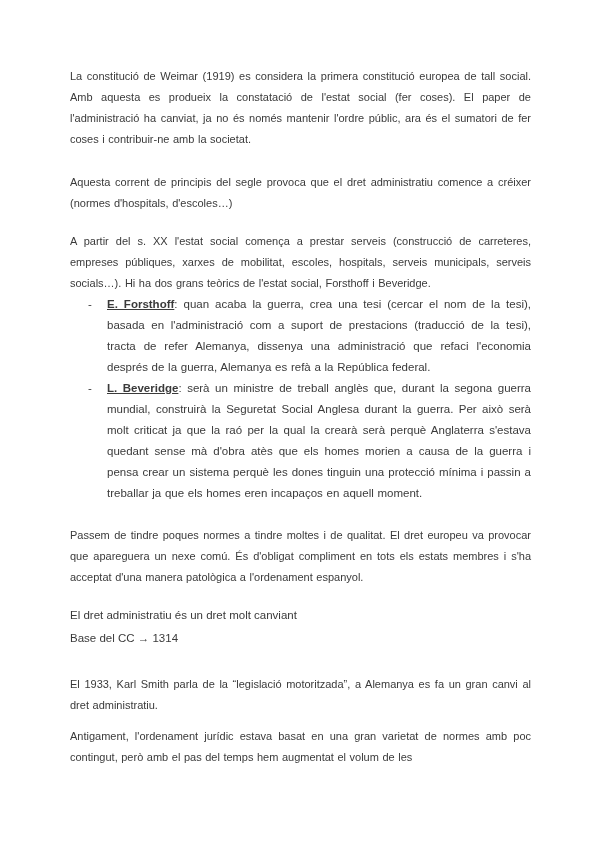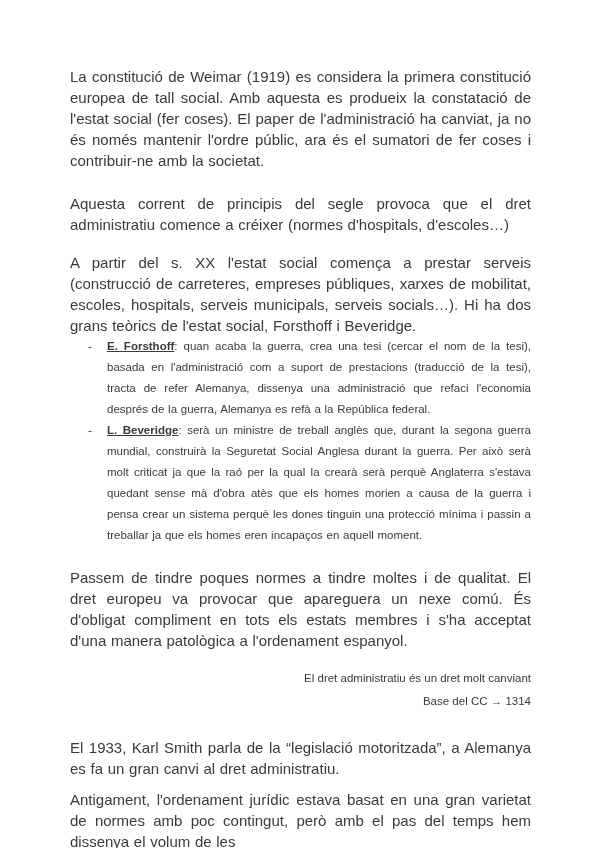--- a/index.html
+++ b/index.html
@@ -16,21 +16,21 @@
   }
   .page {
     box-sizing: border-box;
     width: 600px;
     height: 848px;
     padding: 66px 69px 0 70px;
     background: #ffffff;
     overflow: hidden;
   }
   .para {
-    font-size: 15px;
+    font-size: 11px;
     line-height: 21px;
     text-align: justify;
     margin: 0;
     word-spacing: 0.5px;
   }
   .m22 { margin-bottom: 22px; }
   .m17 { margin-bottom: 17px; }
   .m16 { margin-bottom: 16px; }
   .m24 { margin-bottom: 24px; }
   .m2  { margin-bottom: 10px; }
@@ -56,21 +56,21 @@
   }
   .term {
     font-weight: bold;
     text-decoration: underline;
   }
   .line-group {
     font-size: 11.5px;
     line-height: 23px;
   }
   .line-group .line {
-    text-align: right;
+    text-align: left;
   }
 </style>
 </head>
 <body>
 
 <div class="page">
 
   <p class="para m22">La constitució de Weimar (1919) es considera la primera constitució europea de tall social. Amb aquesta es produeix la constatació de l'estat social (fer coses). El paper de l'administració ha canviat, ja no és només mantenir l'ordre públic, ara és el sumatori de fer coses i contribuir-ne amb la societat.</p>
 
   <p class="para m17">Aquesta corrent de principis del segle provoca que el dret administratiu comence a créixer (normes d'hospitals, d'escoles…)</p>
@@ -90,15 +90,15 @@
 
   <p class="para m16">Passem de tindre poques normes a tindre moltes i de qualitat. El dret europeu va provocar que apareguera un nexe comú. És d'obligat compliment en tots els estats membres i s'ha acceptat d'una manera patològica a l'ordenament espanyol.</p>
 
   <div class="line-group m24">
     <div class="line">El dret administratiu és un dret molt canviant</div>
     <div class="line">Base del CC → 1314</div>
   </div>
 
   <p class="para m2">El 1933, Karl Smith parla de la “legislació motoritzada”, a Alemanya es fa un gran canvi al dret administratiu.</p>
 
-  <p class="para">Antigament, l'ordenament jurídic estava basat en una gran varietat de normes amb poc contingut, però amb el pas del temps hem dissenya el volum de les</p>
+  <p class="para">Antigament, l'ordenament jurídic estava basat en una gran varietat de normes amb poc contingut, però amb el pas del temps hem augmentat el volum de les</p>
 
 </div>
 
 </body></html>

